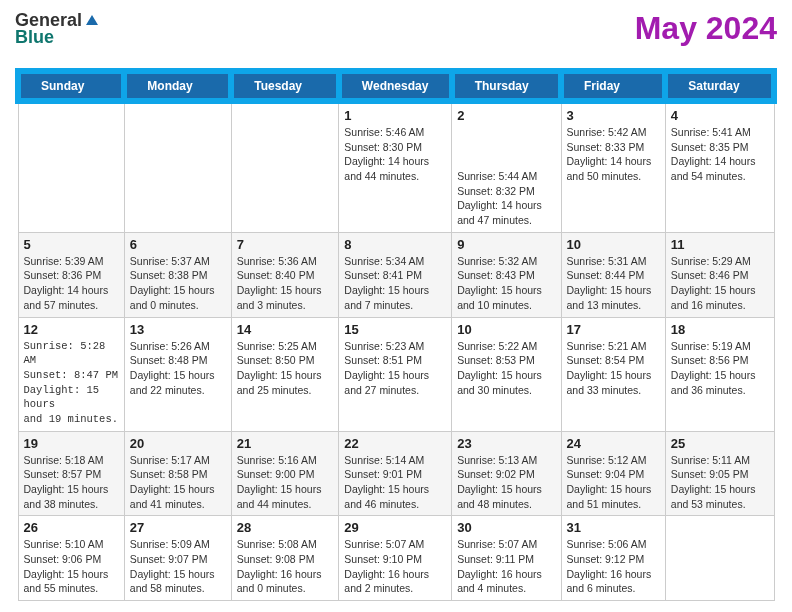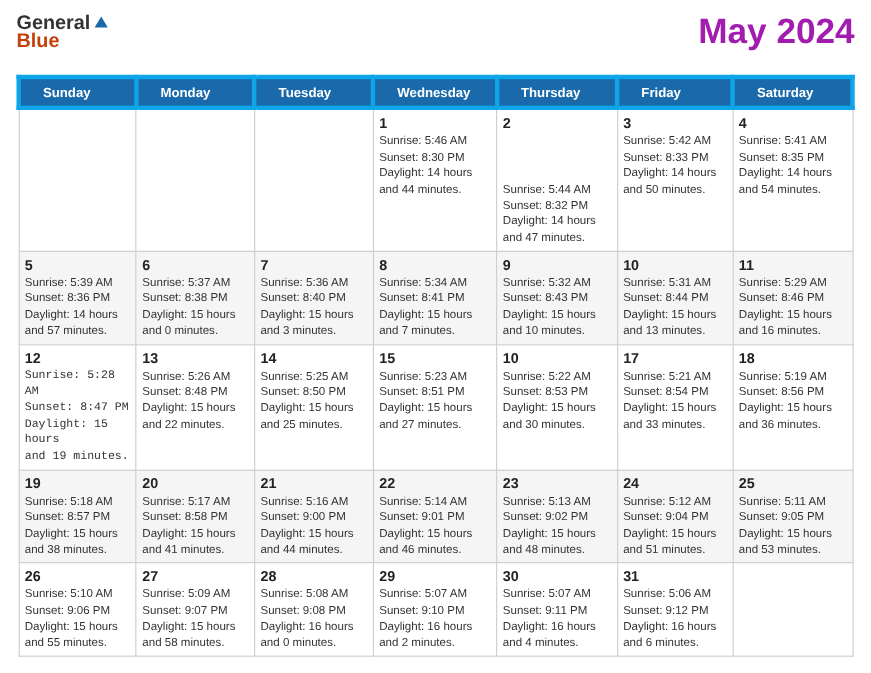--- a/index.html
+++ b/index.html
@@ -38,21 +38,21 @@
       border-collapse: collapse;
       font-size: 11px;
     }
     .calendar thead tr th {
       background: #1a6aab;
       color: #fff;
       padding: 5px 20px;
       text-align: left;
       font-size: 12px;
       font-weight: bold;
-      border: 4px solid #0ea5e9;
+      border: 6px solid #0ea5e9;
     }
     .calendar tbody tr td {
       border: 1px solid #ccc;
       vertical-align: top;
       padding: 4px 5px;
       width: 113px;
       min-height: 80px;
       background: #fff;
     }
     .calendar tbody tr:nth-child(even) td {
@@ -77,21 +77,21 @@
 <body>
 
 <div class="header">
   <div class="logo">
     <div style="display:flex; align-items:center; gap:2px;">
       <span style="font-size:18px; font-weight:bold; color:#333;">General</span>
       <svg width="16" height="16" viewBox="0 0 16 16">
         <polygon points="8,2 14,12 2,12" fill="#1a6aab"></polygon>
       </svg>
     </div>
-    <span style="font-size:18px; font-weight:bold; color:#c2410c; margin-top:-4px;">Blue</span>
+    <span style="font-size:18px; font-weight:bold; color:#0f766e; margin-top:-4px;">Blue</span>
   </div>
   <div class="title-block">
     <div class="title-month">May 2024</div>
   </div>
 </div>
 
 <table class="calendar">
   <thead>
     <tr>
     <th>Sunday</th>

